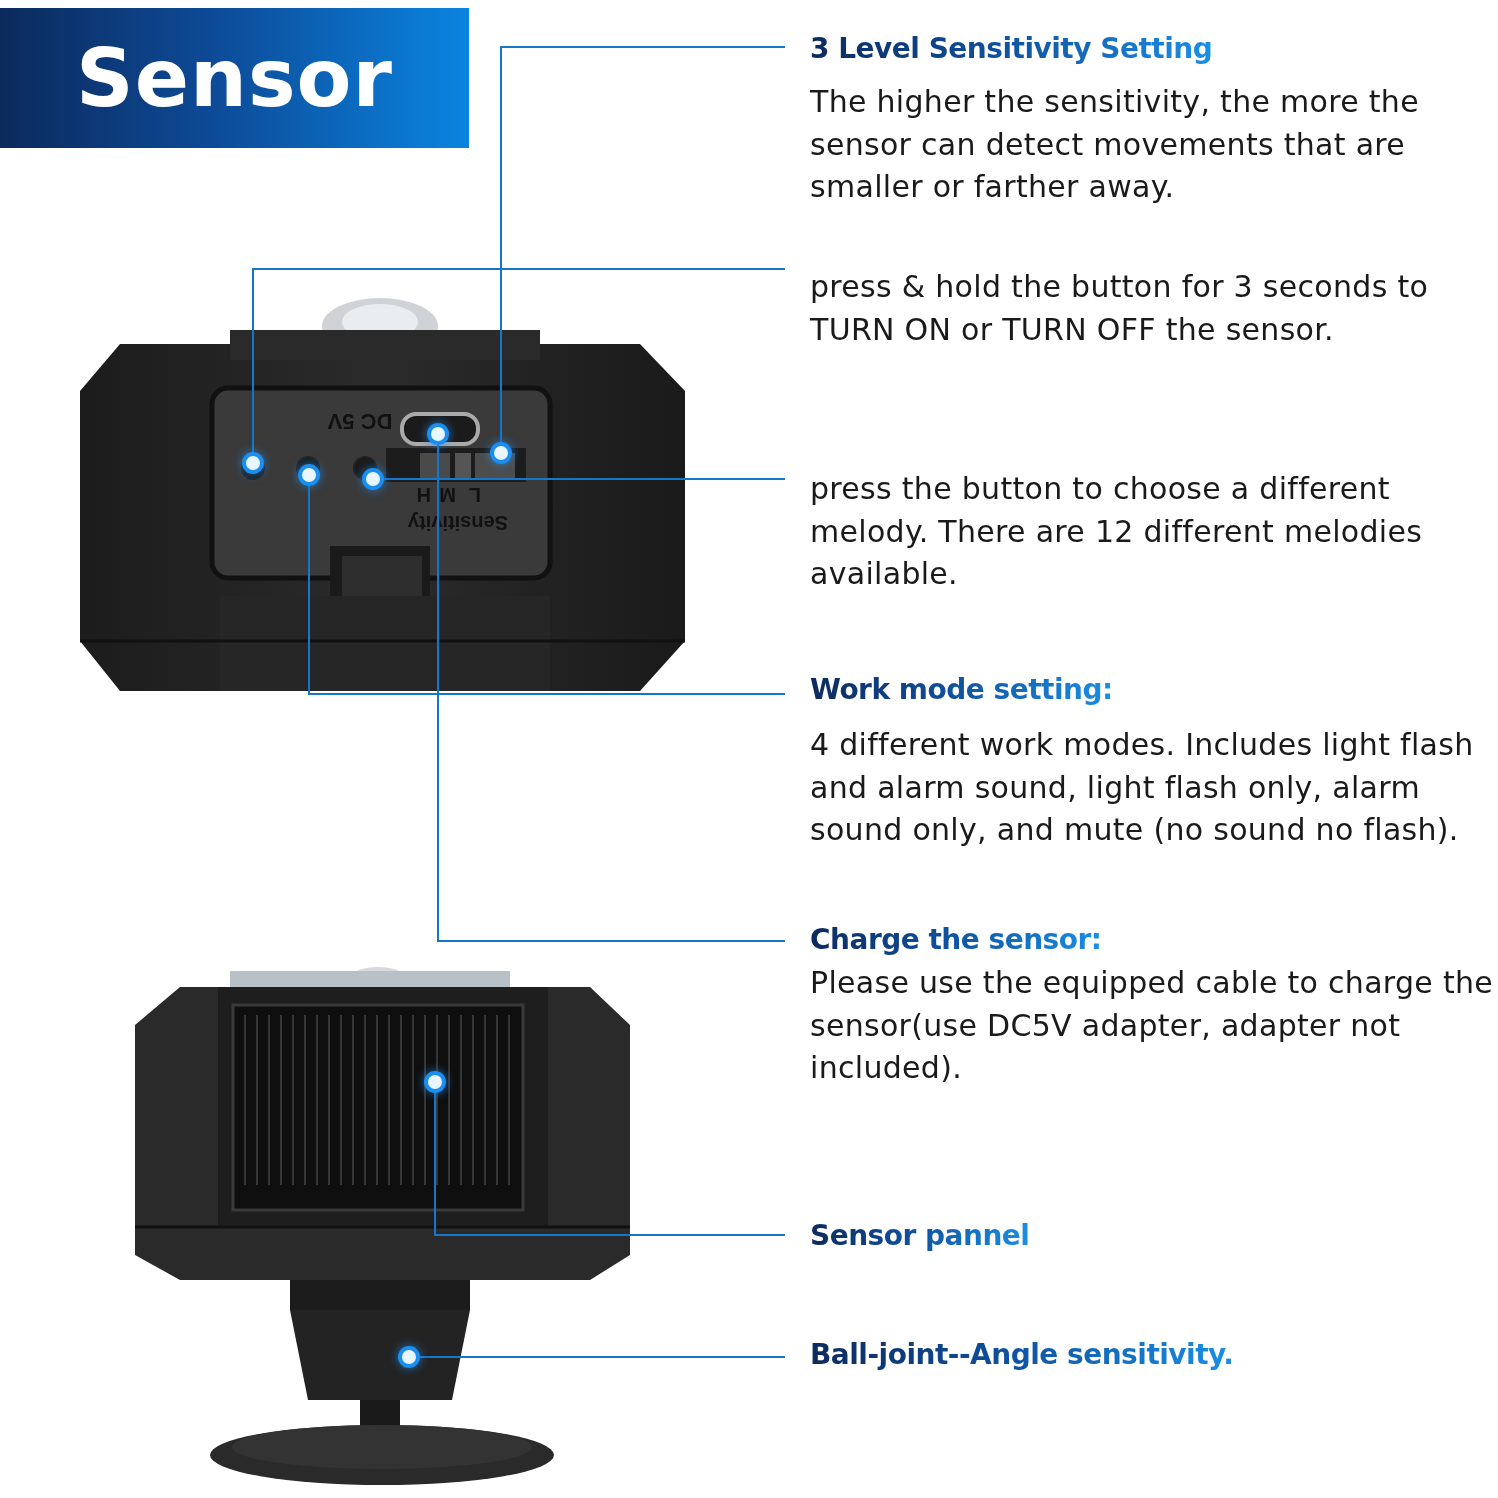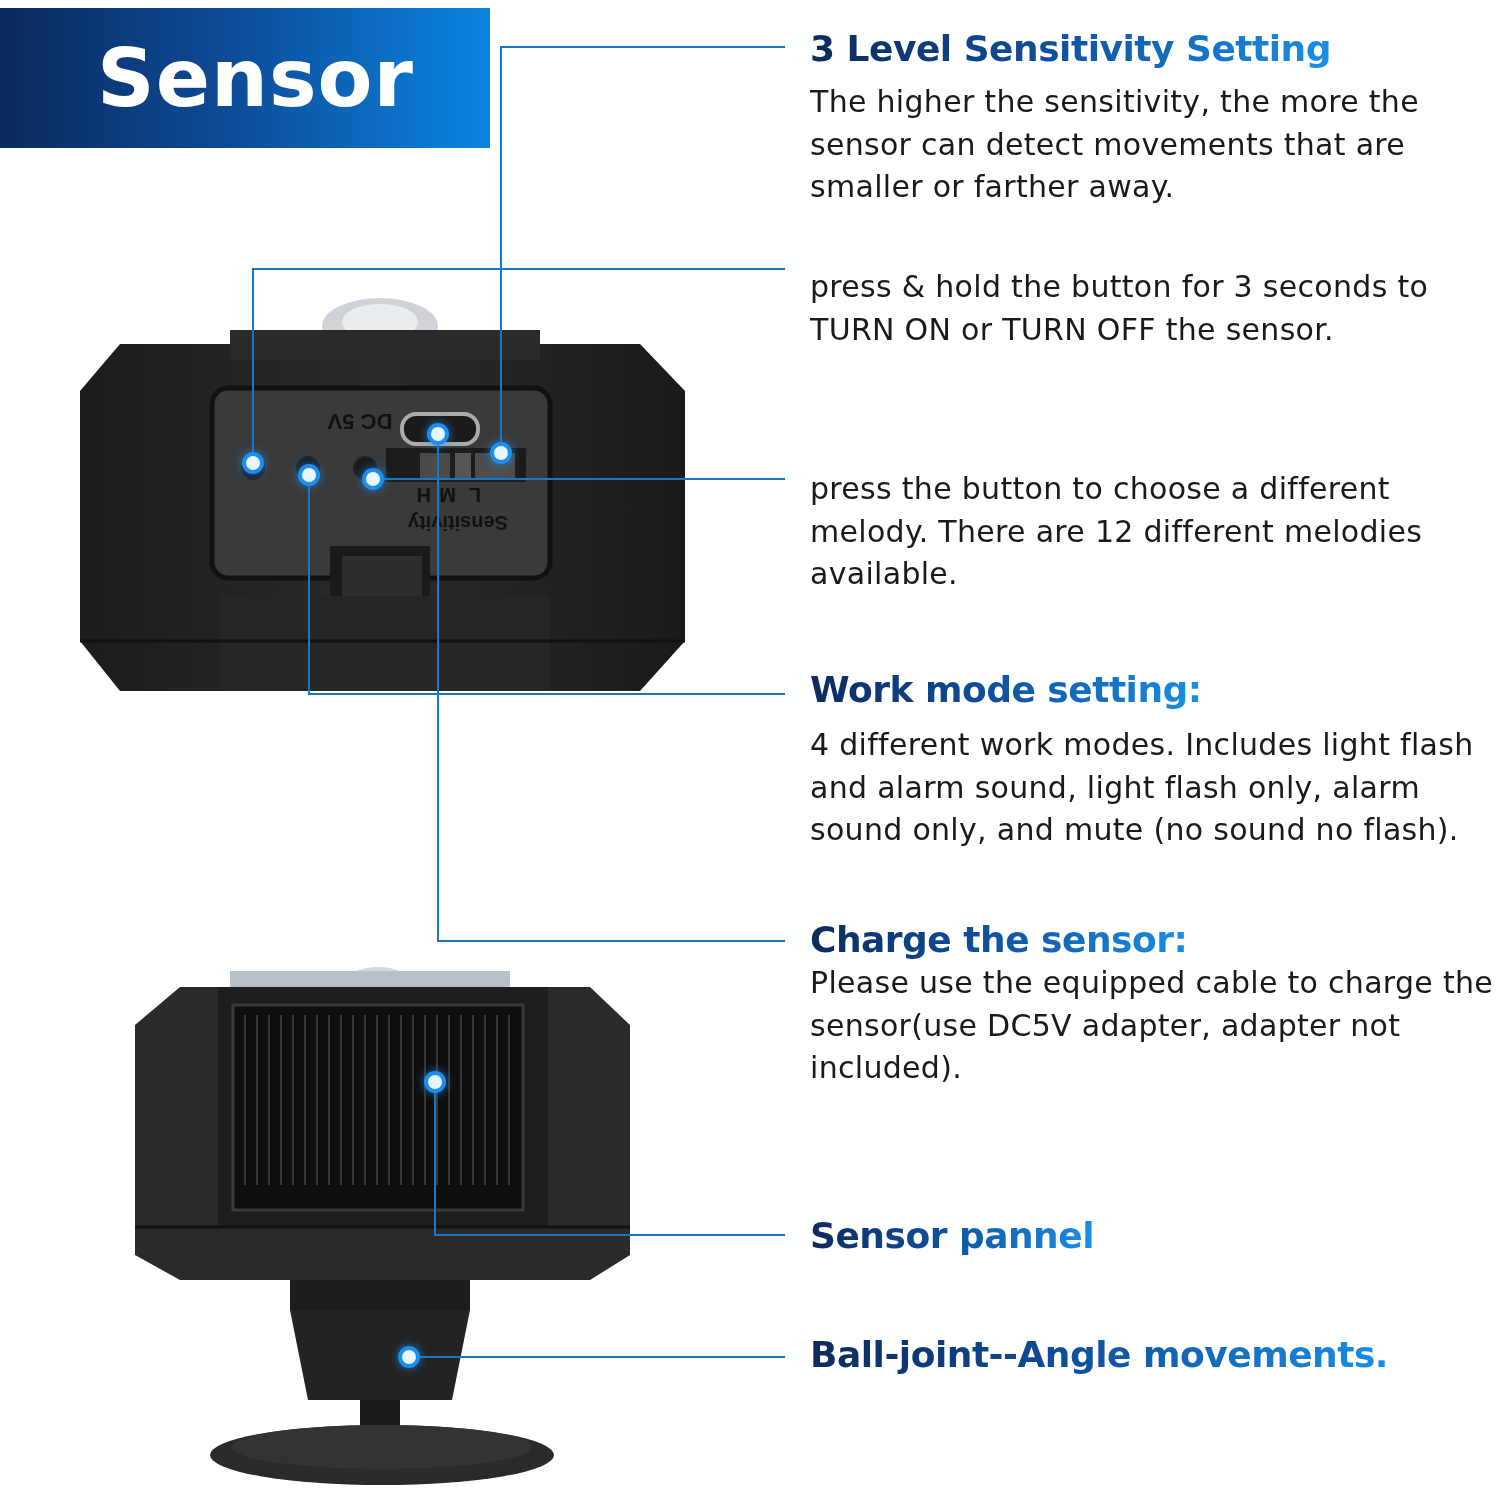--- a/index.html
+++ b/index.html
@@ -1,24 +1,24 @@
 <!DOCTYPE html>
 <html><head>
 <meta charset="utf-8">
 <style>
   html, body { margin:0; padding:0; background:#ffffff; }
   body { width:1498px; height:1498px; position:relative; overflow:hidden; font-family:"DejaVu Sans", sans-serif; }
 
   .banner { position:absolute; left:0; top:8px; width:469px; height:140px;
     background:linear-gradient(90deg,#0b2a5c 0%,#0d4a96 45%,#0a84e0 100%);
-    display:flex; align-items:center; justify-content:center;padding-left:21px; }
+    display:flex; align-items:center; justify-content:center; }
   .banner-title { color:#fff; font-family:"DejaVu Sans", sans-serif; font-weight:bold; font-size:80px; letter-spacing:1px; }
 
   .feature { position:absolute; left:810px; width:690px; }
-  .f-title { font-family:"DejaVu Sans", sans-serif; font-weight:bold; font-size:36px; line-height:44px;
+  .f-title { font-family:"DejaVu Sans", sans-serif; font-weight:bold; font-size:28px; line-height:44px;
     background:linear-gradient(90deg,#0d2a5e 0%,#0f4f9c 45%,#1a8fe6 100%);
     -webkit-background-clip:text; background-clip:text; color:transparent; display:inline-block; letter-spacing:-0.5px; }
   .f-desc { font-family:"DejaVu Sans", sans-serif; font-size:30px; line-height:42.5px; color:#1a1a1a; font-weight:normal; letter-spacing:0.3px; }
 
   .line { position:absolute; background:#1577c9; }
   .dot { position:absolute; width:14px; height:14px; border-radius:50%; background:#e8f6ff;
     box-shadow:0 0 0 4px #1a8ff0, 0 0 8px 5px rgba(30,140,240,.6); transform:translate(-7px,-7px); }
 
   
   .dev-top { position:absolute; left:80px; top:296px; width:610px; height:395px; }
@@ -158,14 +158,14 @@
 <div class="feature" style="top:918px;">
   <div class="f-title">Charge the sensor:</div>
   <div class="f-desc" style="margin-top:0px;">Please use the equipped cable to charge the sensor(use DC5V adapter, adapter not included).</div>
 </div>
 
 <div class="feature" style="top:1214px;">
   <div class="f-title">Sensor pannel</div>
 </div>
 
 <div class="feature" style="top:1333px;">
-  <div class="f-title">Ball-joint--Angle movements.</div>
+  <div class="f-title">Ball-joint--Angle sensitivity.</div>
 </div>
 
 </body></html>

